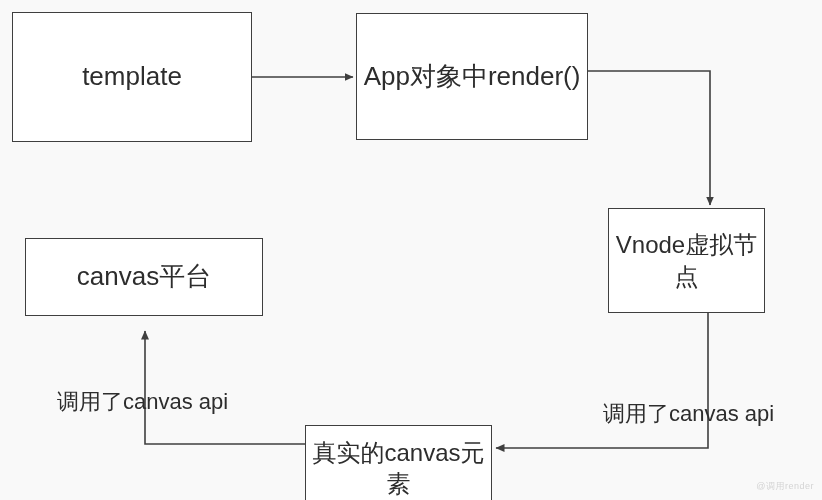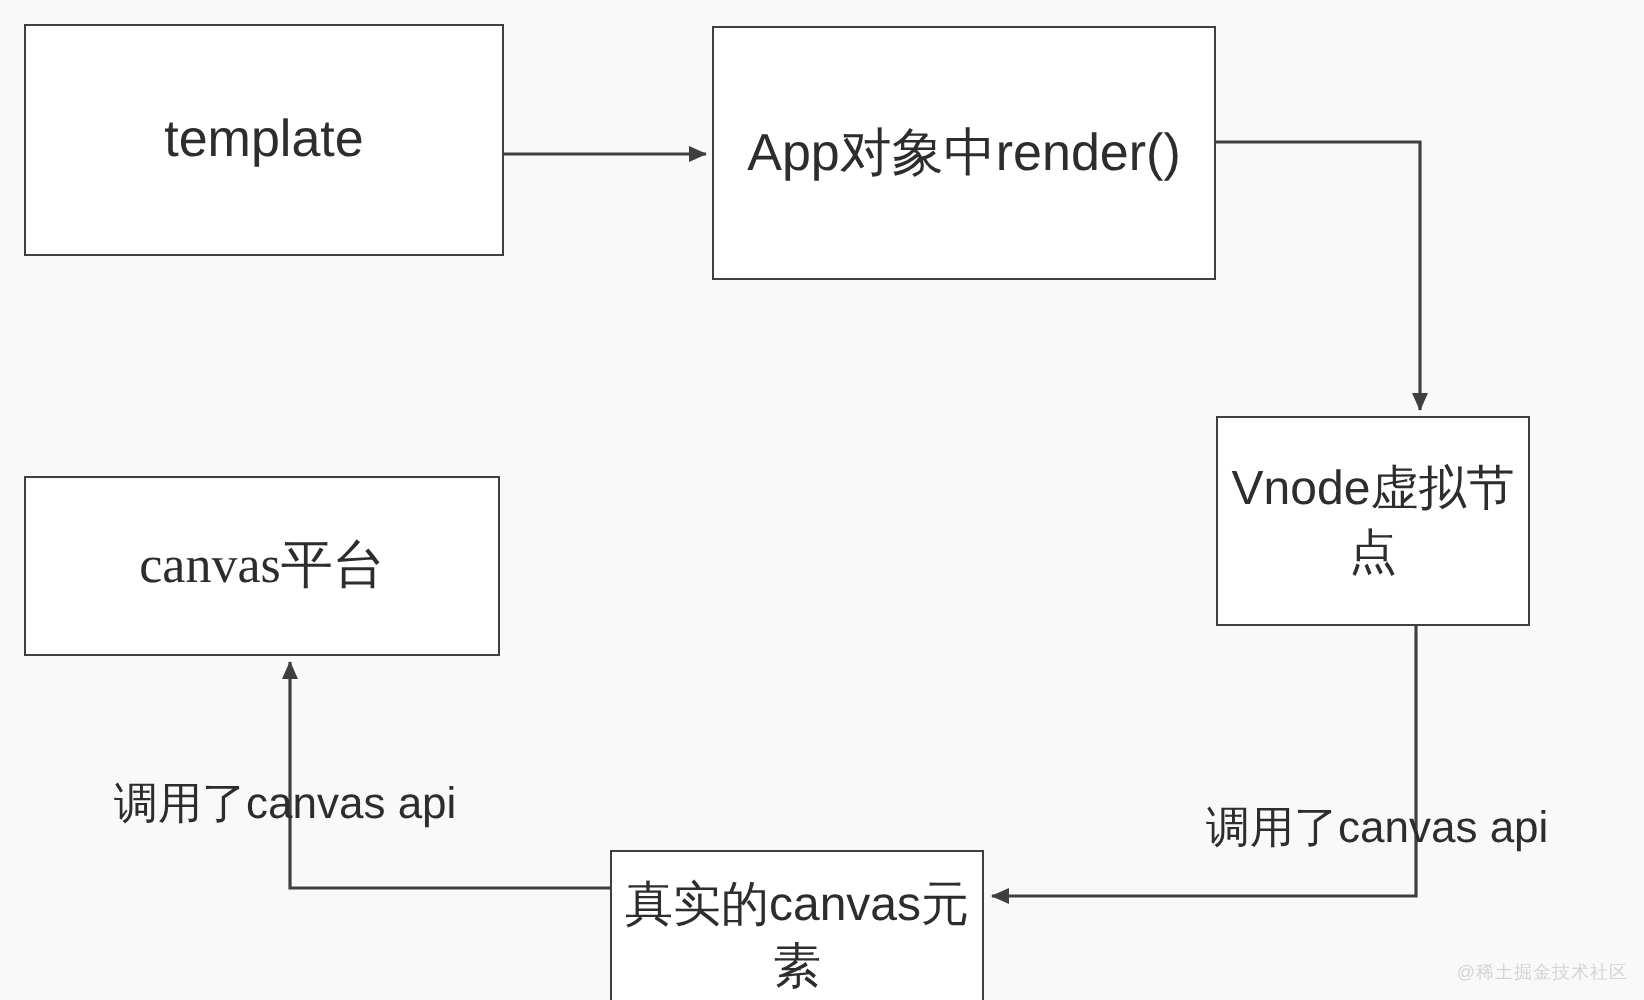--- a/index.html
+++ b/index.html
@@ -31,24 +31,24 @@
     border: 1.5px solid var(--line);
     display: flex;
     align-items: center;
     justify-content: center;
     text-align: center;
     color: var(--text);
     font-size: 26px;
     line-height: 1.3;
     padding: 2px 4px;
   }
-  #node-template { left: 12px;  top: 12px;  width: 240px; height: 116px; }
-  #node-app      { left: 356px; top: 13px;  width: 252px; height: 127px; align-items: center; }
+  #node-template { left: 12px;  top: 12px;  width: 240px; height: 130px; }
+  #node-app      { left: 356px; top: 13px;  width: 232px; height: 127px; align-items: center; }
   #node-vnode    { left: 608px; top: 208px; width: 157px; height: 105px; font-size: 24px; }
-  #node-platform { left: 12px;  top: 238px; width: 238px; height: 90px; font-family: Liberation Serif, serif;  }
+  #node-platform { left: 25px;  top: 238px; width: 238px; height: 78px;  }
   #node-real     { left: 305px; top: 401px; width: 187px; height: 86px;  font-size: 24px; margin-top: 24px; }
   .edge-label {
     position: absolute;
     color: var(--text);
     font-size: 21px;
     line-height: 1.3;
     text-align: center;
   }
   #label-after-render { left: 632px; top: 89px; width: 152px; }
   #label-api-right { left: 603px; top: 400px; font-size: 22px; white-space: nowrap; }
@@ -97,15 +97,15 @@
 
   <div class="node" id="node-real">
     <span>真实的canvas元素</span>
   </div>
 
 
   <div class="edge-label" id="label-api-right">调用了canvas api</div>
 
   <div class="edge-label" id="label-api-left">调用了canvas api</div>
 
-  <div class="watermark">@稀土掘金技术社区</div>
+  <div class="watermark">@调用render</div>
 
 </div>
 
 </body></html>

